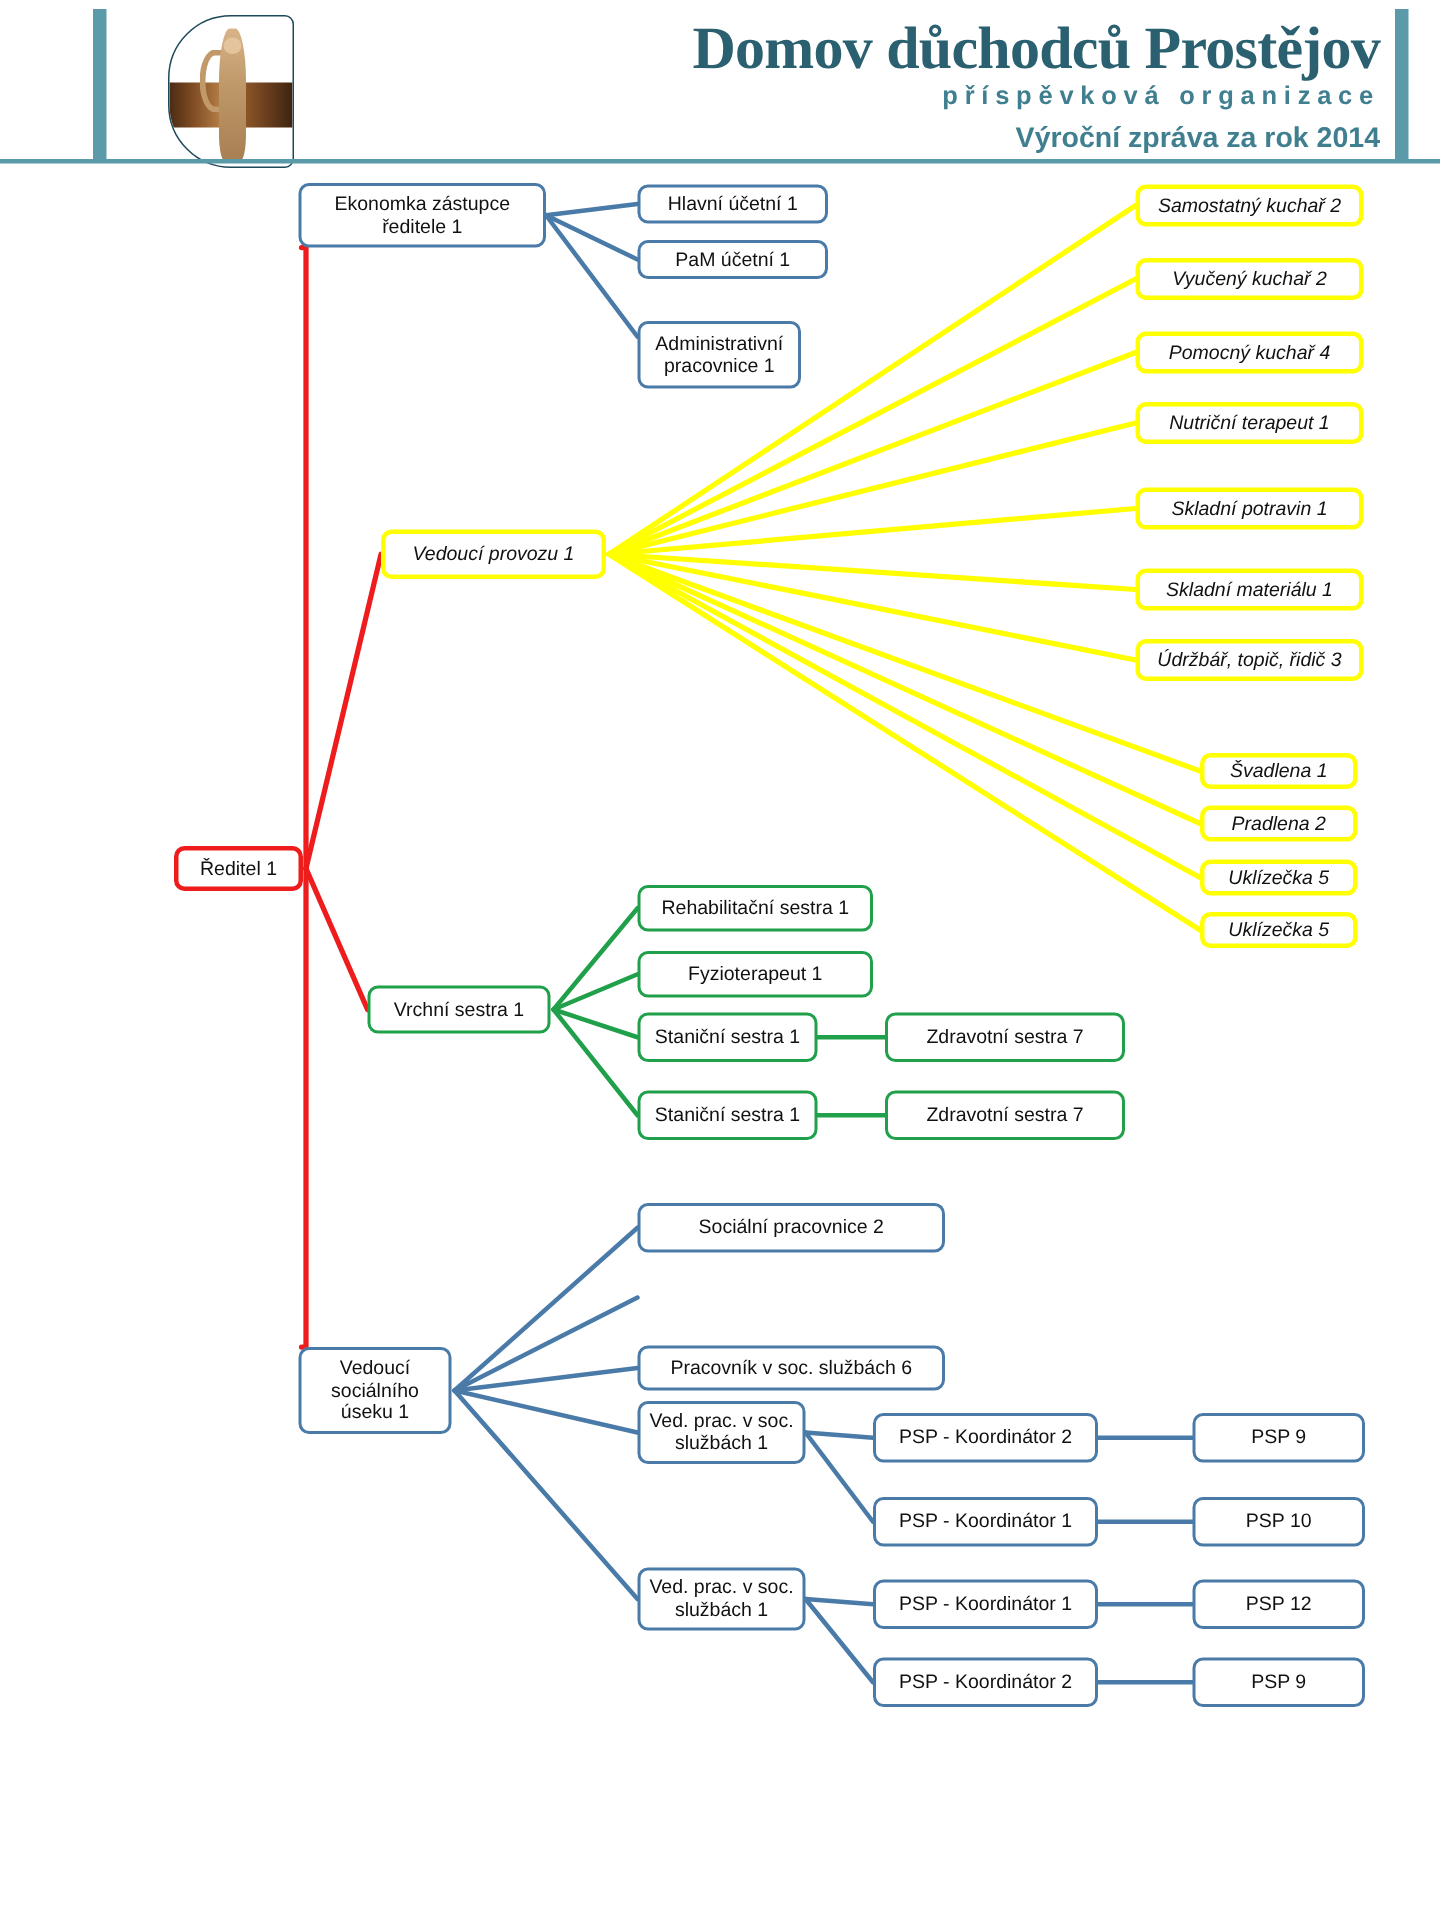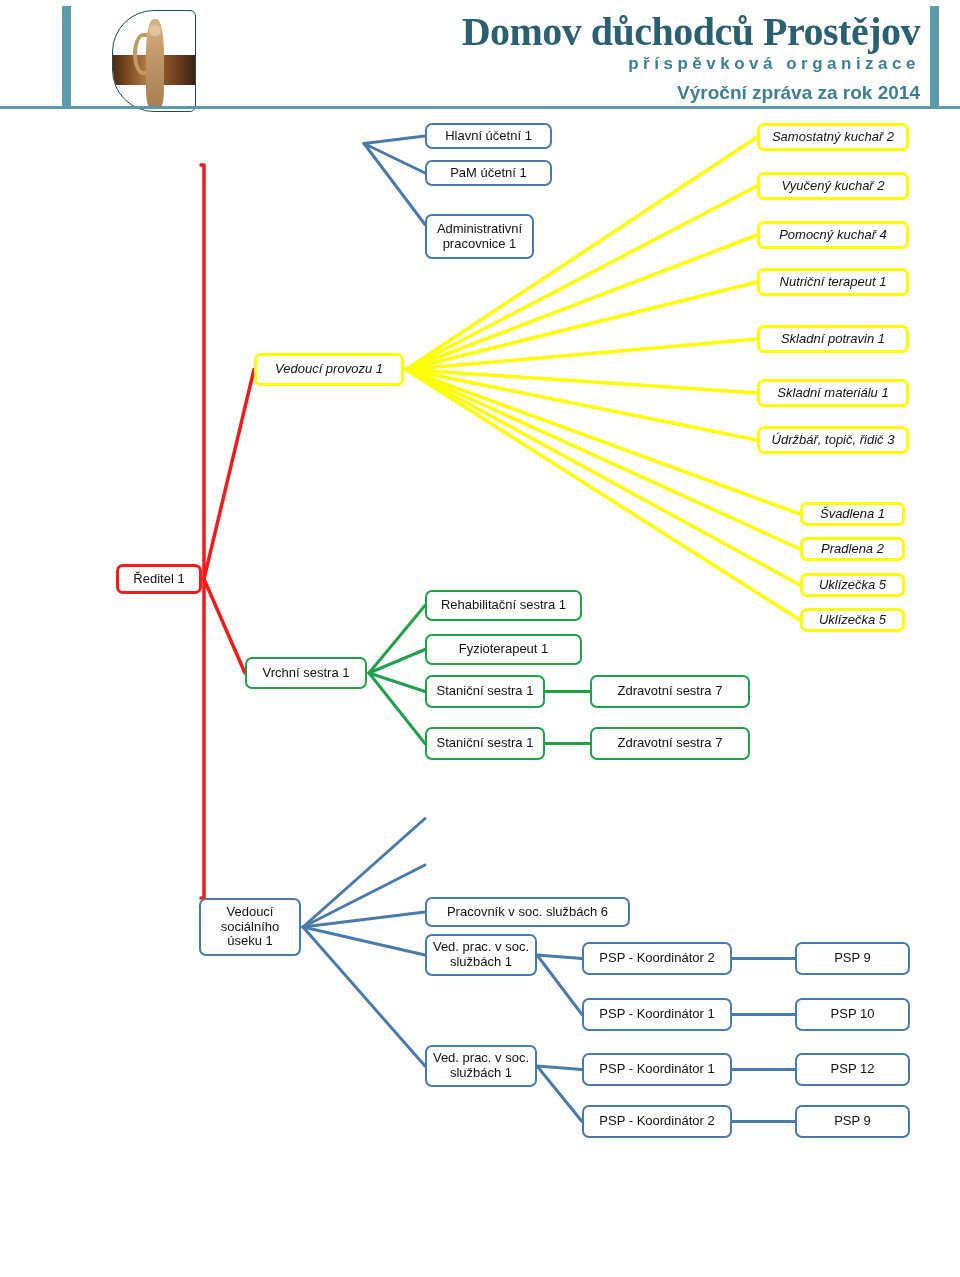--- a/index.html
+++ b/index.html
@@ -225,20 +225,23 @@
         <line x1="537" y1="954" x2="582" y2="957.5" stroke="#4a7ba8" stroke-width="3" stroke-linecap="round"></line>
         <line x1="537" y1="954" x2="582" y2="1009.5" stroke="#4a7ba8" stroke-width="3" stroke-linecap="round"></line>
         <line x1="732" y1="846.5" x2="795" y2="846.5" stroke="#4a7ba8" stroke-width="3" stroke-linecap="round"></line>
         <line x1="732" y1="902.5" x2="795" y2="902.5" stroke="#4a7ba8" stroke-width="3" stroke-linecap="round"></line>
         <line x1="732" y1="957.5" x2="795" y2="957.5" stroke="#4a7ba8" stroke-width="3" stroke-linecap="round"></line>
         <line x1="732" y1="1009.5" x2="795" y2="1009.5" stroke="#4a7ba8" stroke-width="3" stroke-linecap="round"></line>
       </svg>
   <div class="node red" style="left: 116px; top: 452px; width: 86px; height: 30px;">
         <span>Ředitel 1</span>
       </div>
+      <div class="node blue" style="left: 199px; top: 10px; width: 165px; height: 43px;">
+        <span>Ekonomka zástupce ředitele 1</span>
+      </div>
       <div class="node blue" style="left: 425px; top: 11px; width: 127px; height: 26px;">
         <span>Hlavní účetní 1</span>
       </div>
       <div class="node blue" style="left: 425px; top: 48px; width: 127px; height: 26px;">
         <span>PaM účetní 1</span>
       </div>
       <div class="node blue" style="left: 425px; top: 90px; width: 109px; height: 45px; margin-top: 12px;">
         <span>Administrativní pracovnice 1</span>
       </div>
       <div class="node yellow" style="left: 254px; top: 241px; width: 150px; height: 33px;">
@@ -294,20 +297,23 @@
       </div>
       <div class="node green" style="left: 425px; top: 615px; width: 120px; height: 33px;">
         <span>Staniční sestra 1</span>
       </div>
       <div class="node green" style="left: 590px; top: 615px; width: 160px; height: 33px;">
         <span>Zdravotní sestra 7</span>
       </div>
       <div class="node blue" style="left: 199px; top: 786px; width: 102px; height: 58px;">
         <span>Vedoucí sociálního úseku 1</span>
       </div>
+      <div class="node blue" style="left: 425px; top: 690px; width: 205px; height: 33px;">
+        <span>Sociální pracovnice 2</span>
+      </div>
       <div class="node blue" style="left: 425px; top: 785px; width: 205px; height: 30px;">
         <span>Pracovník v soc. službách 6</span>
       </div>
       <div class="node blue" style="left: 425px; top: 822px; width: 112px; height: 42px;">
         <span>Ved. prac. v soc. službách 1</span>
       </div>
       <div class="node blue" style="left: 582px; top: 830px; width: 150px; height: 33px;">
         <span>PSP - Koordinátor 2</span>
       </div>
       <div class="node blue" style="left: 795px; top: 830px; width: 115px; height: 33px;">

